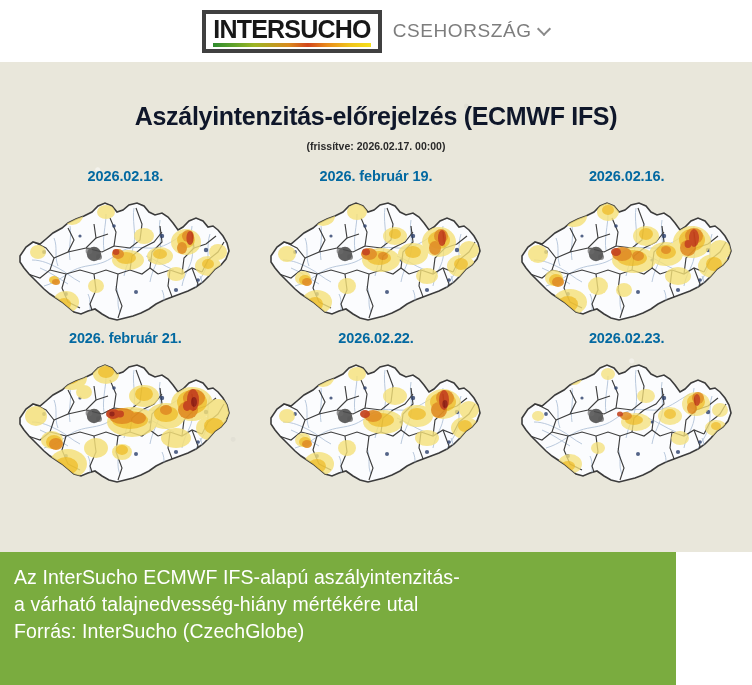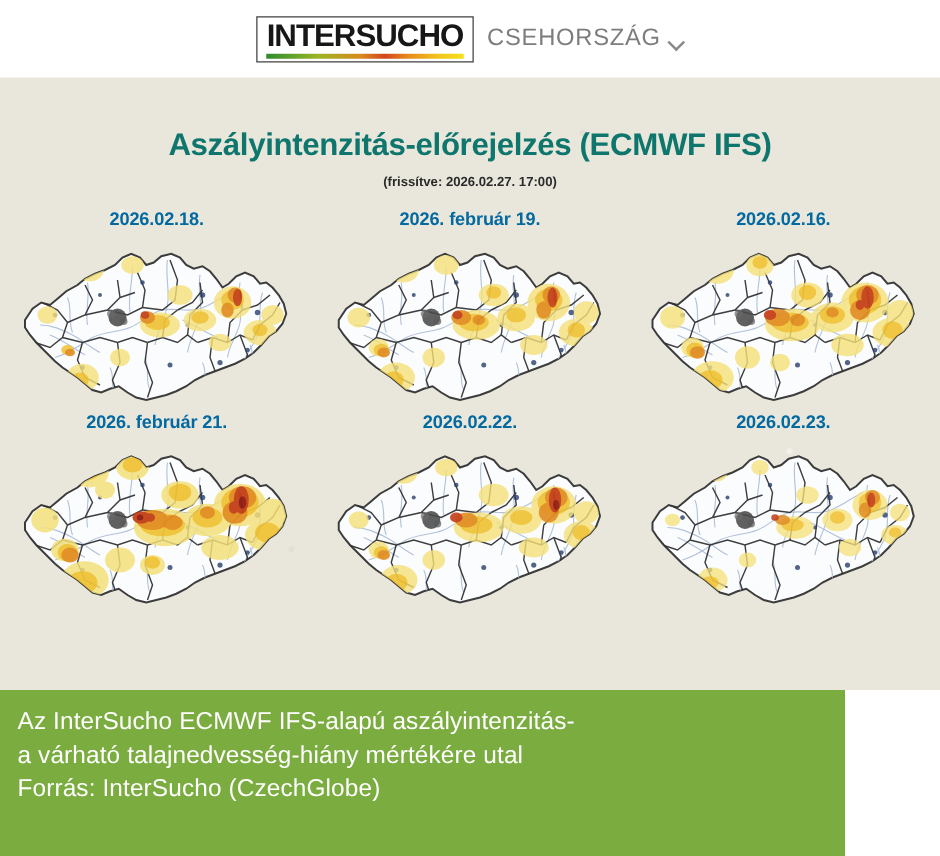--- a/index.html
+++ b/index.html
@@ -12,39 +12,39 @@
   #app{position:relative;width:752px;height:685px;}
 
   
   .header{
     height:62px;width:752px;background:#ffffff;
     display:flex;align-items:center;justify-content:center;
     box-sizing:border-box;
   }
   .brand{display:flex;align-items:center;gap:11px;}
   .logo-box{
-    border:1px solid #404040;
+    border:4px solid #404040;
     background:#ffffff;
     padding:3px 7px 2px 7px;
     position:relative;
     box-sizing:border-box;
   }
   .logo-word{
     font-size:25px;line-height:25px;letter-spacing:-0.5px;
     color:#171717;white-space:nowrap;font-weight:400;
   }
   .logo-word .bold{font-weight:800;letter-spacing:-0.8px;}
   .logo-word .thin{font-weight:700;letter-spacing:-0.8px;}
   .logo-bar{
     height:4px;margin-top:1px;
     background:linear-gradient(to right,#2f8b2f 0%,#63a32a 14%,#9cb524 26%,#d98a1e 48%,#d2461c 60%,#e88a1c 72%,#f0c21c 86%,#f6e01b 100%);
   }
   .country{
     font-size:19px;color:#7d7d7d;letter-spacing:0.6px;
-    display:flex;align-items:flex-end;gap:7px;white-space:nowrap;
+    display:flex;align-items:center;gap:7px;white-space:nowrap;
   }
   .chev{display:inline-block;width:11px;height:11px;position:relative;top:-2px;}
   .chev:before{
     content:"";position:absolute;left:0;top:0;
     width:8px;height:8px;border-right:2px solid #8a8a8a;border-bottom:2px solid #8a8a8a;
     transform:rotate(45deg);
   }
 
   
   .poster{
@@ -58,21 +58,21 @@
     content:"";position:absolute;inset:0;pointer-events:none;
     background-image:
       radial-gradient(circle at 13% 22%, rgba(255,255,255,.55) 0 2px, rgba(0,0,0,0) 3px),
       radial-gradient(circle at 62% 9%, rgba(0,0,0,.035) 0 2px, rgba(0,0,0,0) 3px),
       radial-gradient(circle at 84% 61%, rgba(255,255,255,.45) 0 2px, rgba(0,0,0,0) 3px),
       radial-gradient(circle at 31% 77%, rgba(0,0,0,.03) 0 2px, rgba(0,0,0,0) 3px);
     opacity:.9;
   }
   .poster-title{
     text-align:center;
-    font-size:25px;font-weight:800;color:#0f766e;
+    font-size:25px;font-weight:800;color:#0f172a;
     letter-spacing:-0.3px;
     padding-top:40px;
     position:relative;z-index:2;
   }
   .poster-sub{
     text-align:center;
     font-size:10.5px;font-weight:700;color:#2a2a2a;
     margin-top:9px;position:relative;z-index:2;
   }
 
@@ -118,21 +118,21 @@
       </div>
       <div class="country">
         <span>CSEHORSZÁG</span>
         <span class="chev"></span>
       </div>
     </div>
   </div>
 
   <div class="poster">
     <div class="poster-title">Aszályintenzitás-előrejelzés (ECMWF IFS)</div>
-    <div class="poster-sub">(frissítve: 2026.02.27. 17:00)</div>
+    <div class="poster-sub">(frissítve: 2026.02.17. 00:00)</div>
 
     <div class="grid">
 
       <div class="cell">
         <div class="cell-date">2026.02.18.</div>
         <div class="map-wrap">
             <svg viewBox="0 0 230 140">
               <use href="#czmap" x="0" y="0"></use>
               <g clip-path="url(#czclip)">
                 <use href="#d1"></use>

